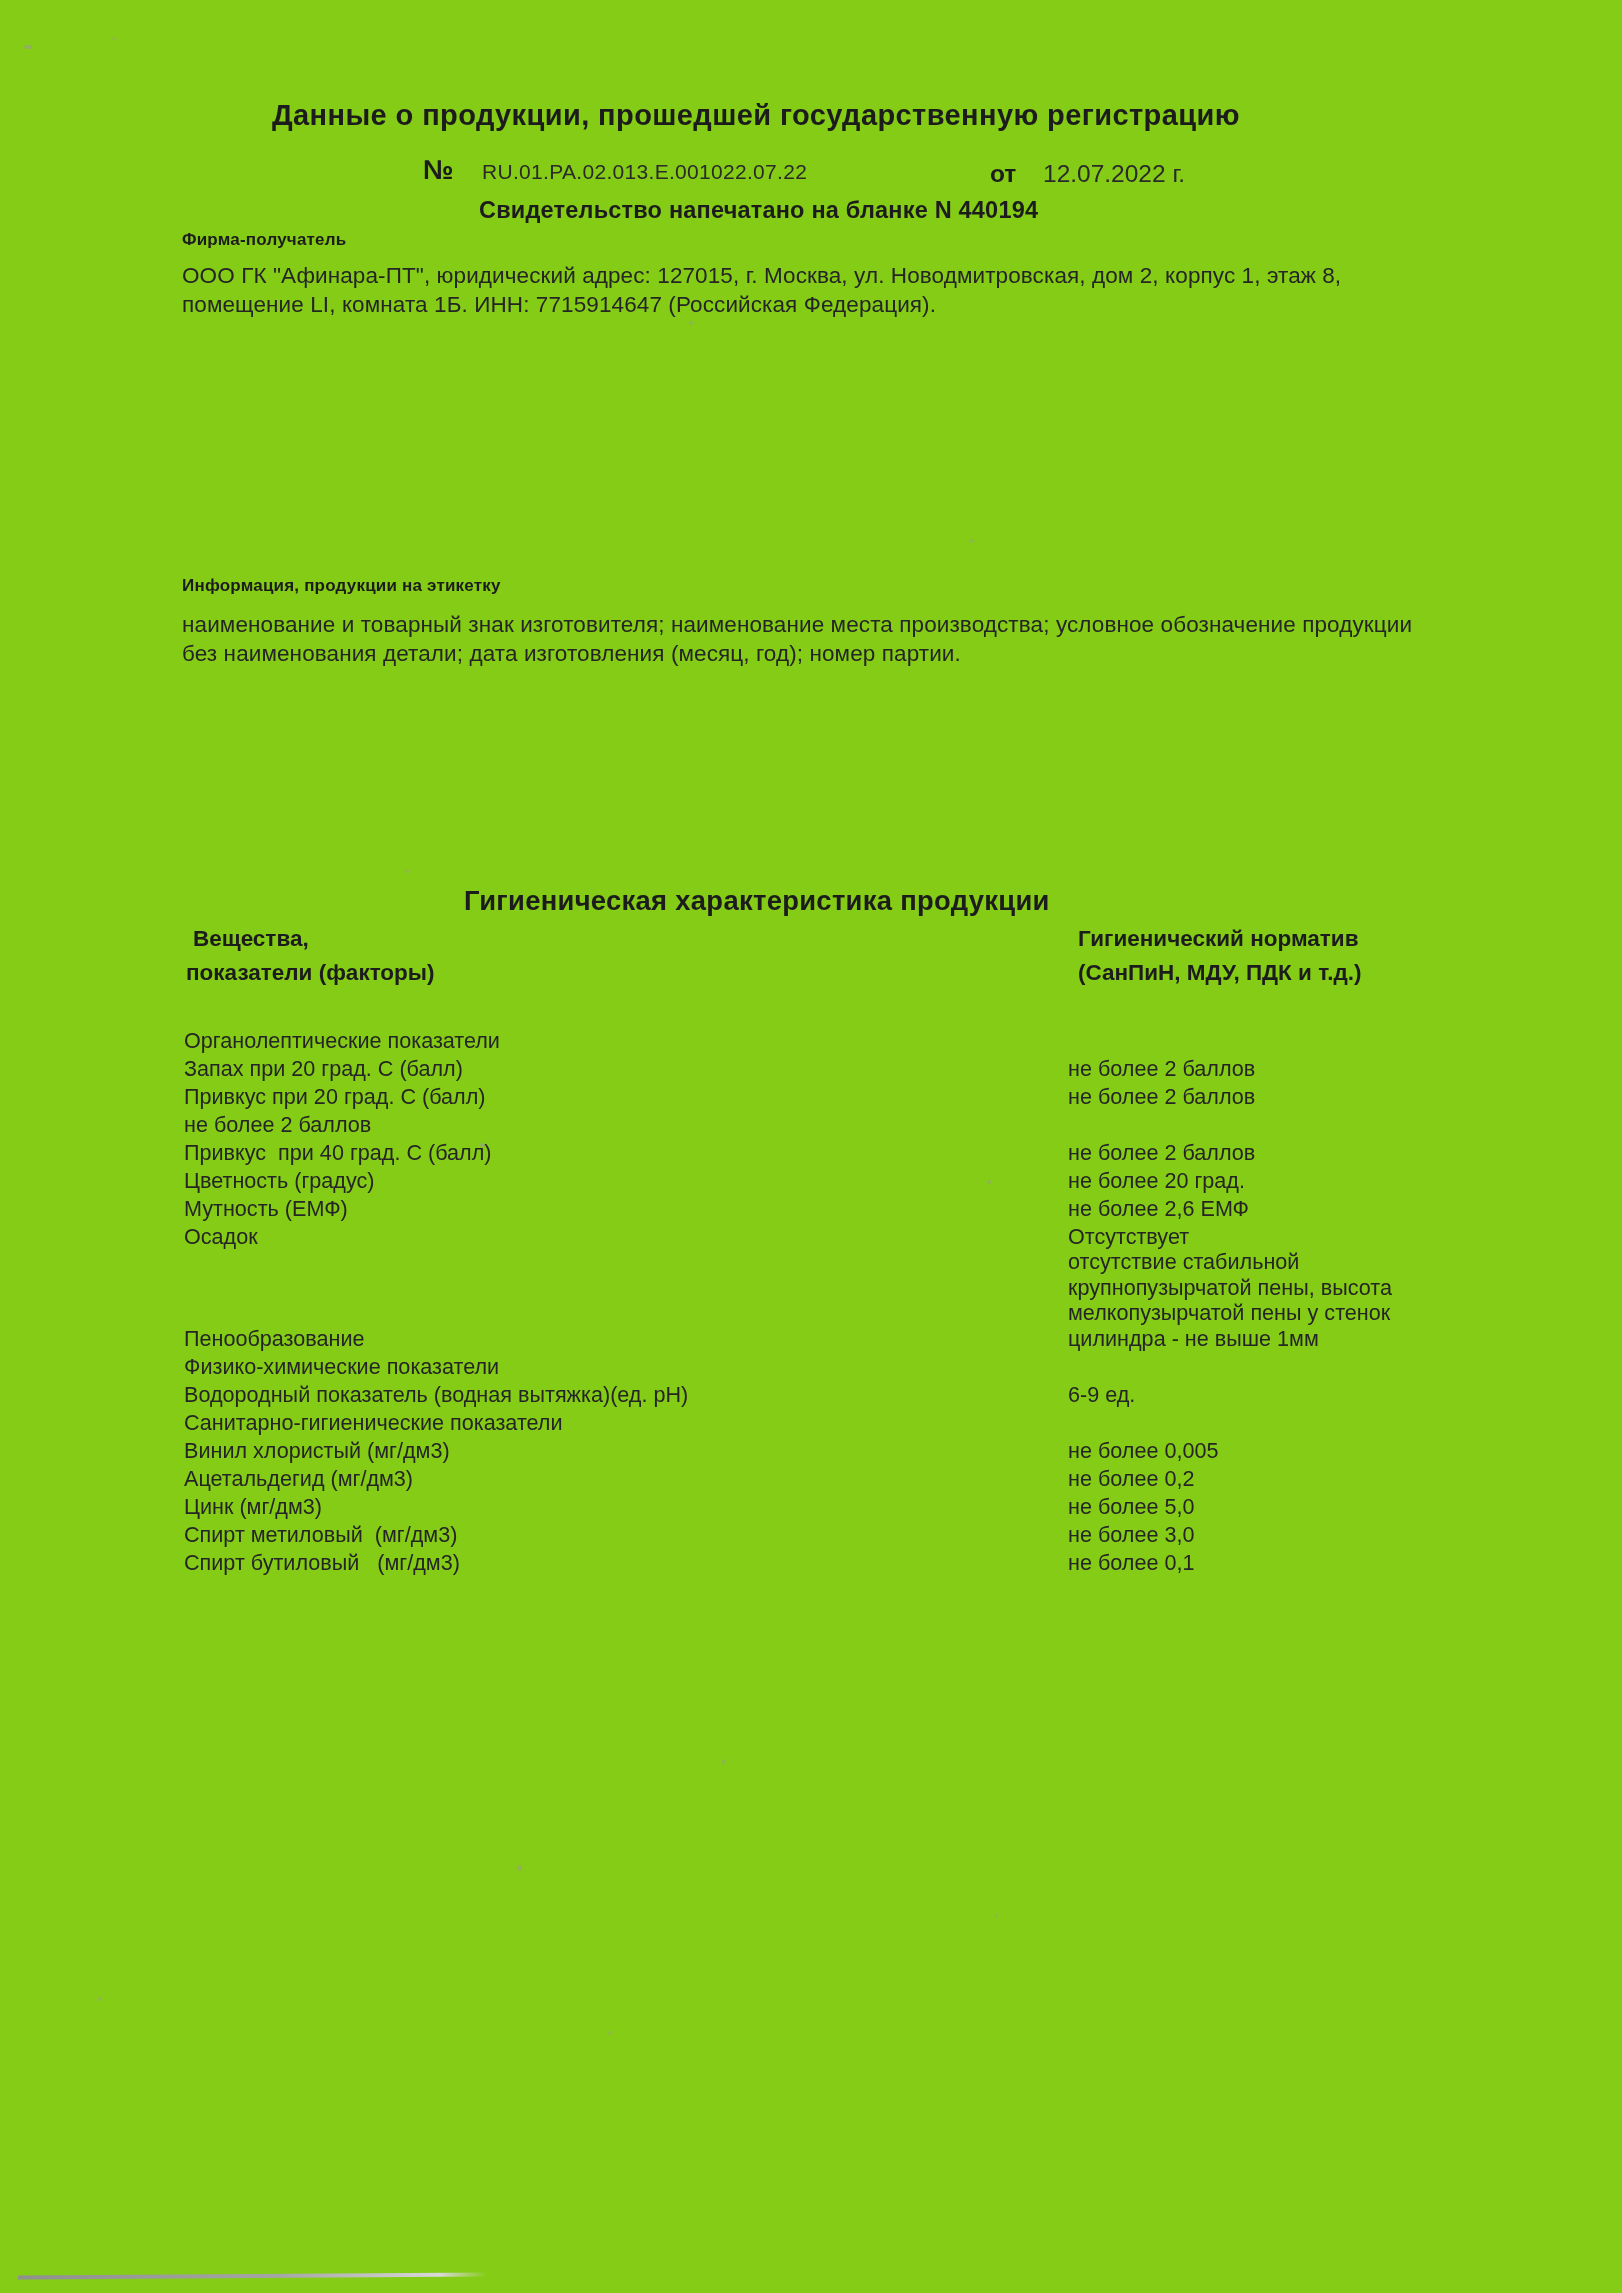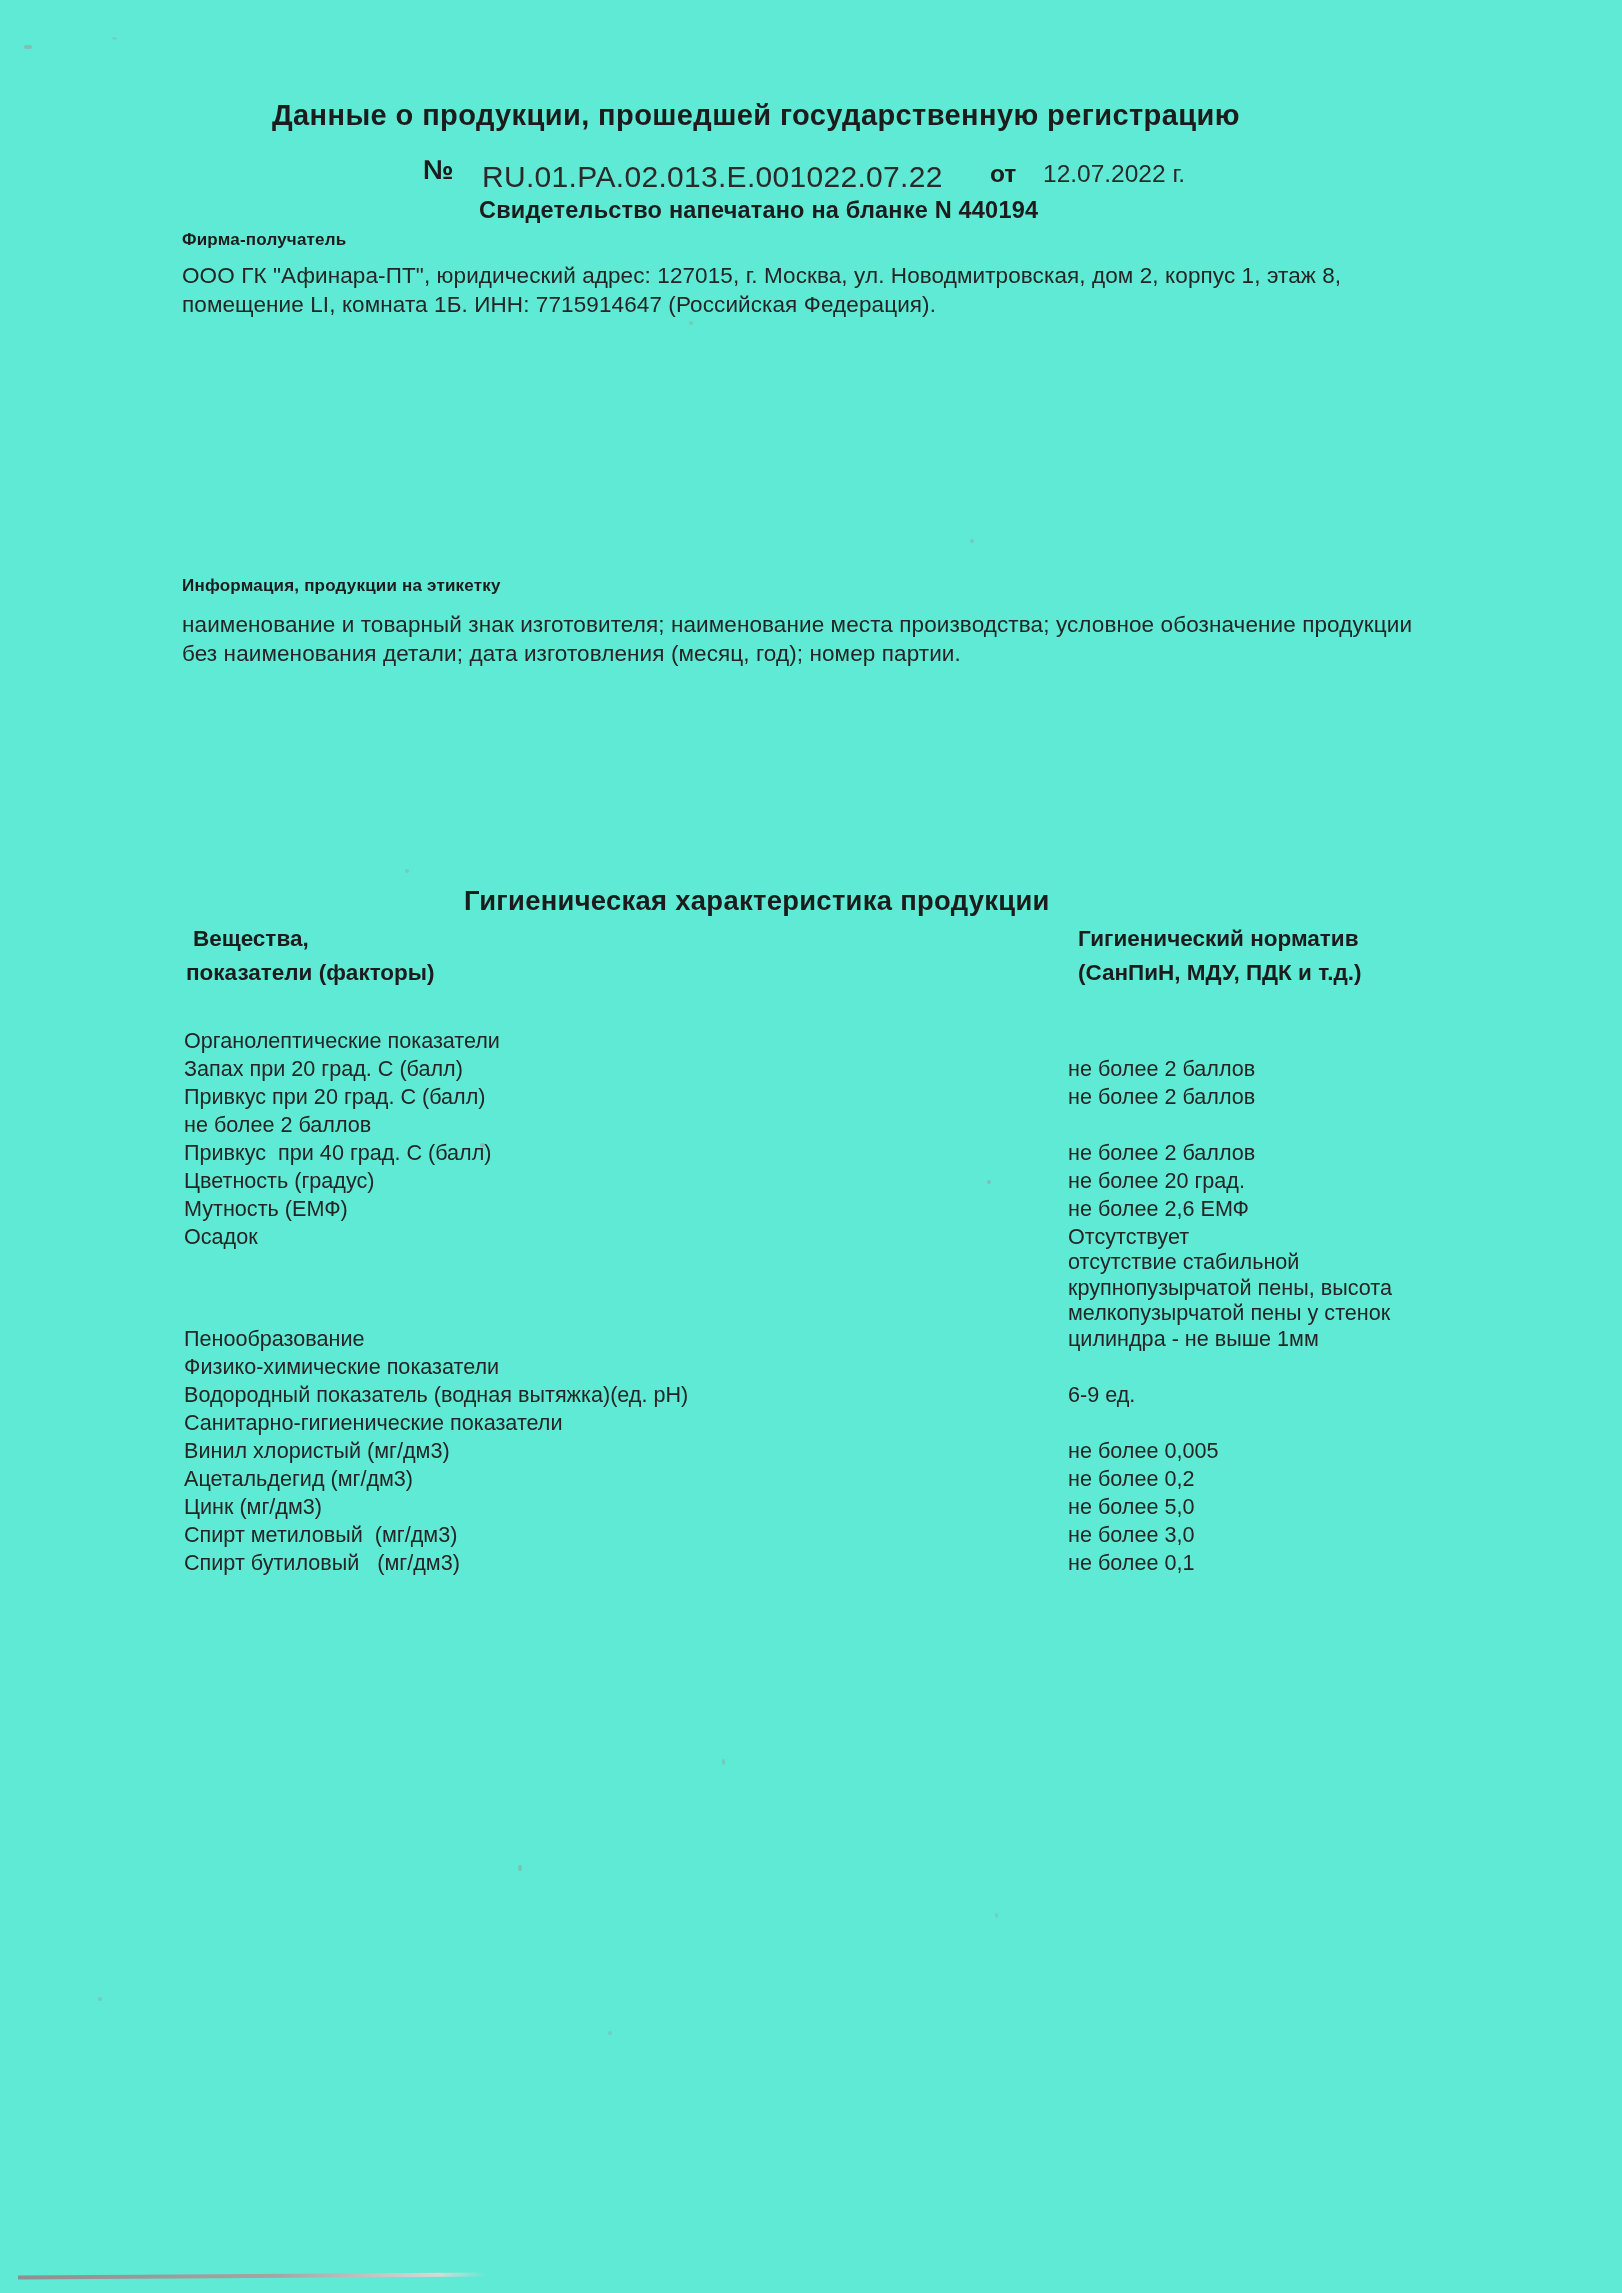--- a/index.html
+++ b/index.html
@@ -1,30 +1,30 @@
 <!DOCTYPE html>
 <html><head>
 <meta charset="utf-8">
 <style>
   html,body{margin:0;padding:0;background:#e8e8e8;}
   .page{
     position:relative;
     width:1622px;height:2294px;
-    background:#5eead4;
+    background:#84cc16;
     font-family:"Liberation Sans", sans-serif;
     color:#222;
     overflow:hidden;
   }
   .abs{position:absolute;white-space:nowrap;}
   .doc-title{
     left:272px;top:99px;
     font-size:29px;font-weight:bold;color:#1c1c1c;letter-spacing:0.4px;
   }
   .no-sign{left:423px;top:154px;font-size:27.4px;font-weight:bold;color:#1c1c1c;}
-  .reg-value{left:482px;top:160px;font-size:30px;color:#2a2a2a;letter-spacing:0.3px;text-align:center;}
+  .reg-value{left:482px;top:160px;font-size:21px;color:#2a2a2a;letter-spacing:0.3px;text-align:center;}
   .from-label{left:990px;top:160px;font-size:24.5px;font-weight:bold;color:#1c1c1c;}
   .reg-date{left:1043px;top:160px;font-size:24.5px;color:#2a2a2a;}
   .blank-note{left:479px;top:197px;font-size:23.5px;font-weight:bold;color:#1c1c1c;letter-spacing:0.2px;}
   .sec-heading{font-size:17px;font-weight:bold;color:#1c1c1c;letter-spacing:0.2px;}
   .recipient-heading{left:182px;top:230px;}
   .para{
     position:absolute;
     font-size:22.5px;line-height:29px;color:#252525;
     white-space:normal;letter-spacing:0.1px;
   }

